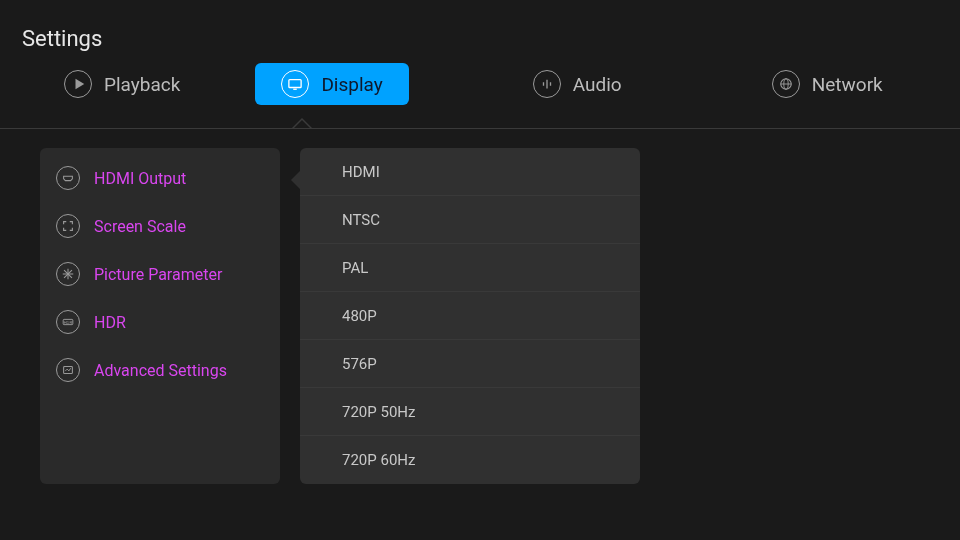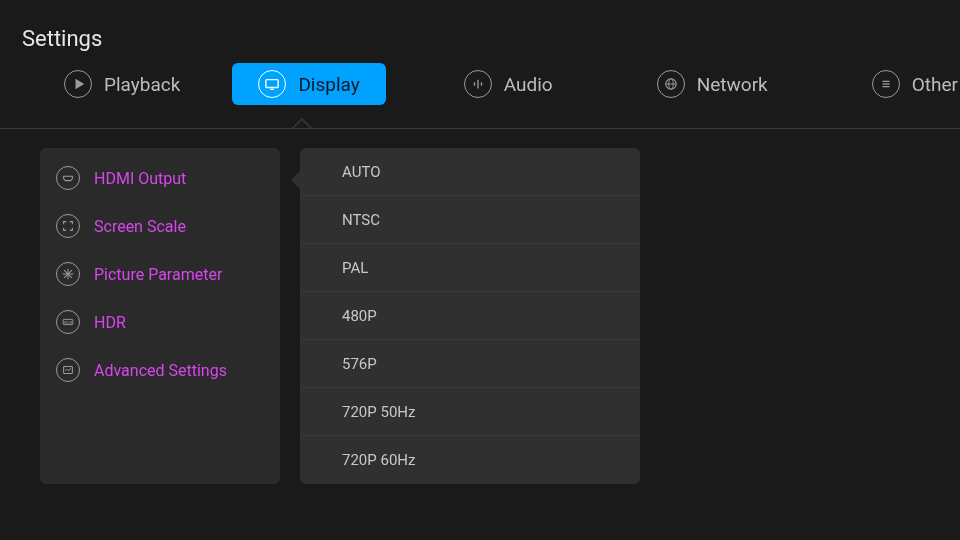--- a/index.html
+++ b/index.html
@@ -20,20 +20,21 @@
   }
   .tabs {
     position: absolute;
     top: 60px;
     left: 0;
     right: 0;
     height: 48px;
     display: flex;
     align-items: center;
     padding-left: 38px;
+    gap: 23px;
   }
   .tab {
     height: 42px;
     padding: 0 26px;
     display: flex;
     align-items: center;
     gap: 12px;
     border-radius: 6px;
     font-size: 19px;
     color: #bcbcbc;
@@ -267,21 +268,21 @@
             <polyline points="5,9 7,7 9,9 11,6" fill="none" stroke="#9a9a9a" stroke-width="1.1"></polyline>
           </svg>
       </span>
       <span>Advanced Settings</span>
     </div>
   </div>
 
   <div class="content-panel">
     <div class="content-notch"></div>
     <div class="opt">
-        <span>AUTO</span>
+        <span>HDMI</span>
       </div>
     <div class="opt">
         <span>NTSC</span>
       </div>
     <div class="opt">
         <span>PAL</span>
       </div>
     <div class="opt">
         <span>480P</span>
       </div>

